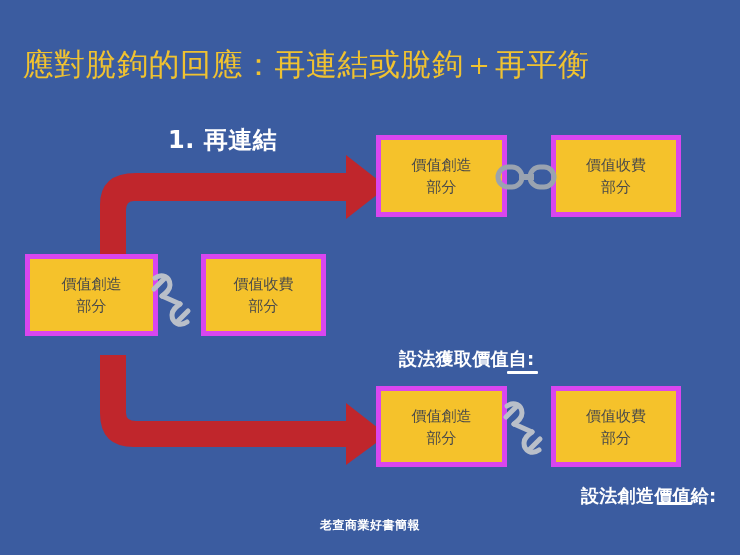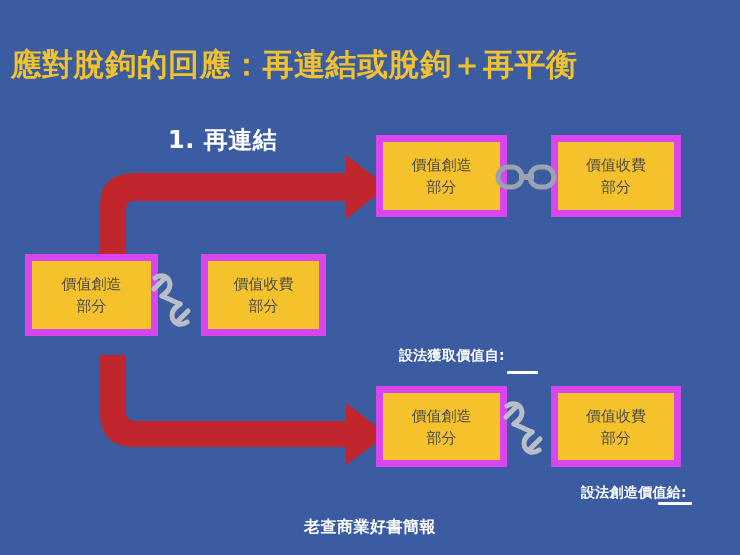--- a/index.html
+++ b/index.html
@@ -14,47 +14,47 @@
   }
   #slide {
     position: relative;
     width: 740px;
     height: 555px;
     background: #3b5ca0;
     overflow: hidden;
   }
   .title {
     position: absolute;
-    left: 0;
+    left: 12px;
     top: 44px;
     width: 588px;
     text-align: center;
     color: #f0c230;
     font-size: 31px;
-    font-weight: bold;
+    font-weight: normal;
     letter-spacing: 0.5px;
     line-height: 40px;
     white-space: nowrap;
   }
   .step-label {
     position: absolute;
     color: #ffffff;
     font-size: 24px;
     font-weight: bold;
     letter-spacing: 0.5px;
     white-space: nowrap;
   }
   .step1 { left: 168px; top: 124px; }
   .step2 { left: 162px; top: 472px; }
 
   .box {
     position: absolute;
     box-sizing: border-box;
     background: #f5c22b;
-    border: 7px solid #d946ef;
+    border: 5px solid #d946ef;
     display: flex;
     align-items: center;
     justify-content: center;
     font-family: Liberation Serif, serif;
   }
   .box .box-text {
     color: #4a4a4a;
     font-size: 15px;
     line-height: 22px;
     text-align: center;
@@ -83,21 +83,21 @@
   .arrow {
     position: absolute;
     pointer-events: none;
   }
   .arrow-top    { left: 90px;  top: 150px; width: 300px; height: 115px; }
   .arrow-bottom { left: 90px;  top: 355px; width: 300px; height: 110px; }
 
   .note {
     position: absolute;
     color: #ffffff;
-    font-size: 14px;
+    font-size: 18px;
     font-weight: bold;
     letter-spacing: 0.3px;
     white-space: nowrap;
     padding-left: 28px;
   }
   .note-capture-from { left: 371px; top: 347px; }
   .note-create-for   { left: 553px; top: 484px; }
 
   .note-underline {
     position: absolute;
@@ -108,21 +108,21 @@
   .ul-capture-from { left: 507px; top: 371px; width: 31px; }
   .ul-create-for   { left: 658px; top: 502px; width: 34px; }
 
   .footer {
     position: absolute;
     left: 0;
     top: 517px;
     width: 740px;
     text-align: center;
     color: #ffffff;
-    font-size: 16px;
+    font-size: 12px;
     font-weight: bold;
     letter-spacing: 0.5px;
     white-space: nowrap;
   }
 </style>
 </head>
 <body>
 
 <div id="slide">
 

